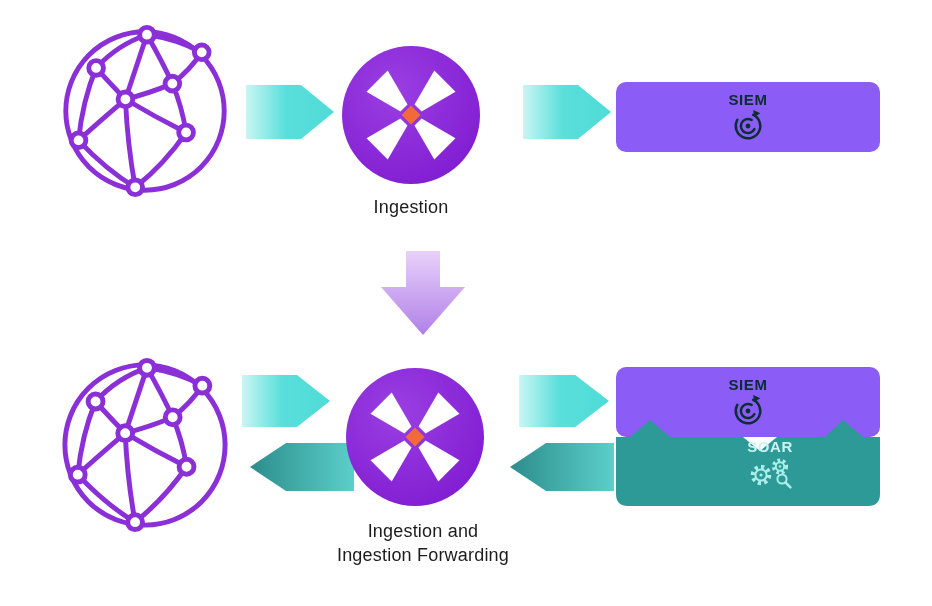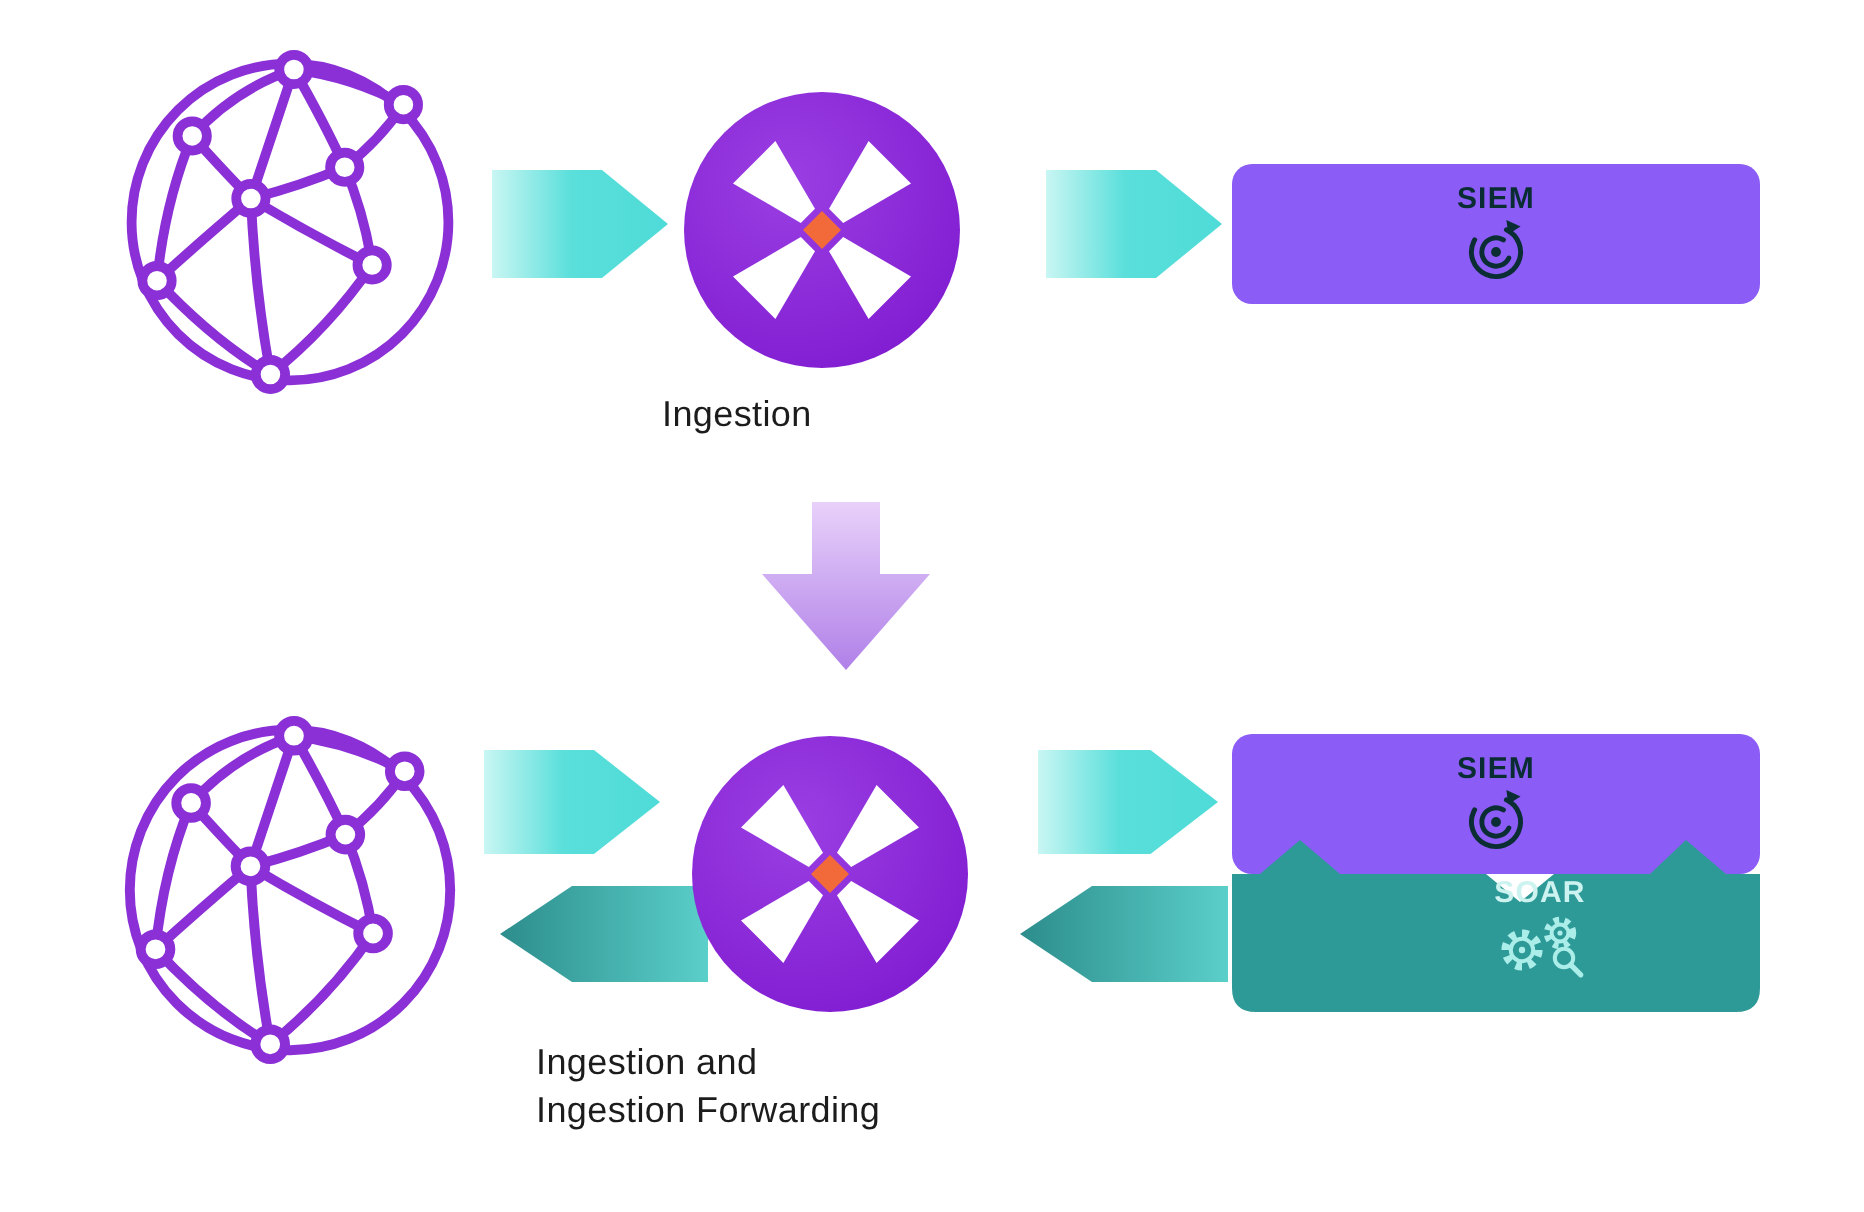--- a/index.html
+++ b/index.html
@@ -18,24 +18,24 @@
   .arrow-r3{left:242px;top:375px;width:88px;height:52px;}
   .arrow-r4{left:519px;top:375px;width:90px;height:52px;}
   .arrow-l1{left:250px;top:443px;width:104px;height:48px;}
   .arrow-l2{left:510px;top:443px;width:104px;height:48px;}
   .arrow-down{left:381px;top:251px;width:84px;height:84px;}
 
   .cribl1{left:341px;top:45px;width:140px;height:140px;}
   .cribl2{left:345px;top:367px;width:140px;height:140px;}
 
   .node-label{
-    color:#1c1c1c;font-size:18px;font-weight:500;letter-spacing:.2px;
+    color:#1c1c1c;font-size:18px;font-weight:500;text-align:center;letter-spacing:.2px;
   }
   .label-top{left:331px;top:197px;width:160px;}
-  .label-bottom{left:268px;top:519px;width:270px;line-height:1.35;}
+  .label-bottom{left:288px;top:519px;width:270px;line-height:1.35;}
 
   .siem-box{
     width:264px;height:70px;border-radius:10px;background:#8b5cf6;
     display:flex;flex-direction:column;align-items:center;justify-content:center;
     gap:1px;
   }
   .siem1{left:616px;top:82px;}
   .siem2{left:616px;top:367px;}
   .box-title{
     font-size:15px;font-weight:700;color:#0a2d33;letter-spacing:.6px;

